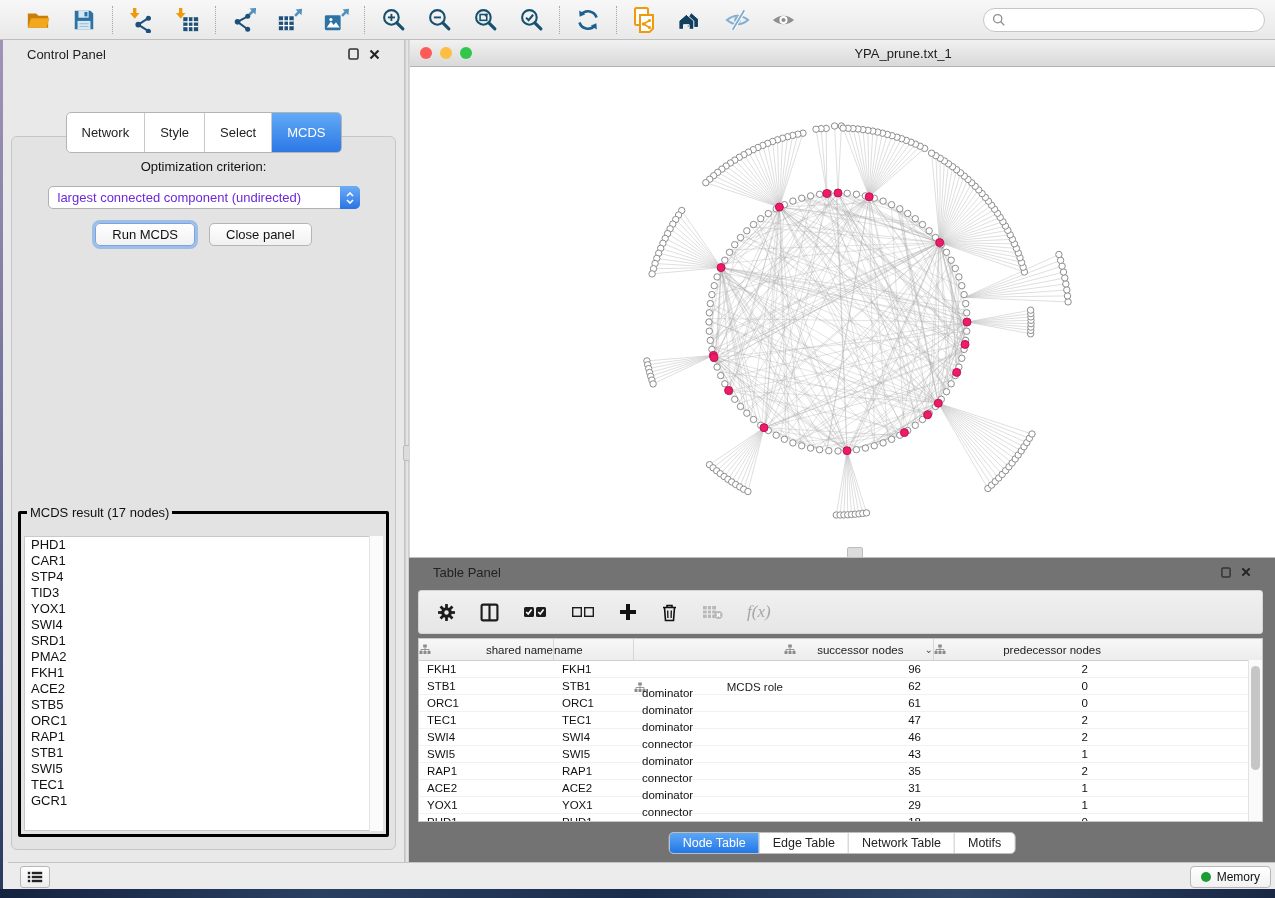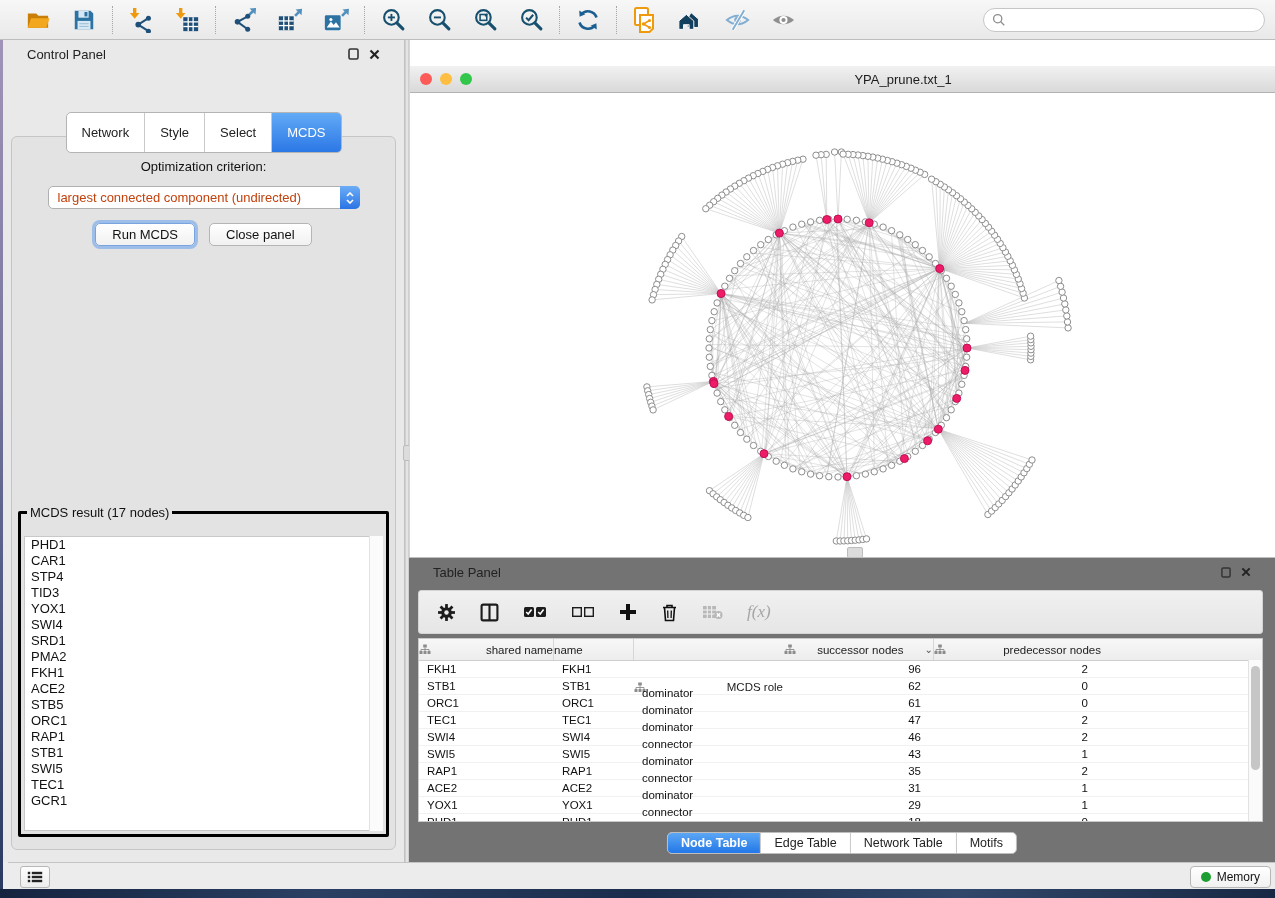--- a/index.html
+++ b/index.html
@@ -30,21 +30,21 @@
   #cp-box{position:absolute;left:8px;right:8px;top:96px;bottom:12px;background:#e3e3e3;
           border:1px solid #c6c6c6;border-radius:6px;}
   .seg-tabs{position:absolute;top:72px;left:50%;transform:translateX(-50%);display:flex;
             background:#fff;border:1px solid #b4b4b4;border-radius:5px;overflow:hidden;z-index:3;}
   .seg-tab{font-size:13px;padding:12px 15px;border-right:1px solid #c9c9c9;color:#222;white-space:nowrap;}
   .seg-tab:last-child{border-right:none;}
   .seg-tab.active{background:linear-gradient(#63aaf6,#2b78e6);color:#fff;}
   #cp-criterion-label{margin-top:22px;text-align:center;font-size:13px;color:#111;}
   .combo{margin:12px auto 0;width:312px;height:23px;background:#fff;border:1px solid #b0b0b0;
          border-radius:5px;display:flex;align-items:center;box-sizing:border-box;}
-  .combo-text{flex:1;font-size:13px;padding:0 9px;white-space:nowrap;overflow:hidden;color:#c2410c;}
+  .combo-text{flex:1;font-size:13px;padding:0 9px;white-space:nowrap;overflow:hidden;color:#6d28d9;}
   .combo-step{width:20px;height:23px;margin:-1px -1px -1px 0;border-radius:0 5px 5px 0;
               background:linear-gradient(#6cadf7,#2a74e4);display:flex;flex-direction:column;
               align-items:center;justify-content:center;gap:2px;}
   .btn-row{display:flex;justify-content:center;gap:14px;margin-top:14px;}
   .mac-btn{background:linear-gradient(#ffffff,#f1f1f1);border:1px solid #b5b5b5;border-radius:5px;
            font-size:13px;font-family:"Liberation Sans",sans-serif;padding:3px 16px;color:#111;}
   .mac-btn.focus{box-shadow:0 0 0 3px rgba(110,165,235,.6);border-color:#7aa4df;}
   #mcds-fieldset{position:absolute;left:6px;right:6px;top:368px;bottom:12px;margin:0;
                  border:3px solid #000000;border-radius:2px;padding:2px;}
   #mcds-fieldset legend{font-size:13px;color:#111;padding:0 3px;margin-left:4px;}
@@ -54,21 +54,21 @@
   .mcds-item{font-size:13px;line-height:16px;padding-left:6px;color:#111;}
   
   #v-divider{position:absolute;left:405px;top:40px;width:4px;height:822px;background:#e4e4e4;
              border-left:1px solid #cfcfcf;border-right:1px solid #cfcfcf;box-sizing:border-box;}
   .split-knob{position:absolute;background:#dcdcdc;border:1px solid #bcbcbc;border-radius:2px;}
   #v-knob{left:-3px;top:405px;width:8px;height:14px;}
   
   #net-window{position:absolute;left:409px;top:40px;width:866px;height:517px;background:#fff;
               border-left:1px solid #d7d7d7;box-sizing:border-box;}
   #net-titlebar{height:26px;background:linear-gradient(#f1f1f1,#d9d9d9);border-bottom:1px solid #b2b2b2;
-                display:flex;align-items:center;padding:0 10px;position:relative;margin-top:26px;}
+                display:flex;align-items:center;padding:0 10px;position:relative;}
   .traffic{width:12px;height:12px;border-radius:50%;margin-right:8px;}
   #net-title{position:absolute;left:57%;transform:translateX(-50%);font-size:13px;color:#1c1c1c;}
   #h-knob{left:437px;top:507px;width:14px;height:9px;}
   
   #table-panel{position:absolute;left:409px;top:557px;width:866px;height:305px;background:#737373;
                border-top:1px solid #bfbfbf;box-sizing:border-box;}
   #tp-toolbar{position:absolute;left:9px;right:12px;top:32px;height:44px;
               background:linear-gradient(#f0f0f0,#e6e6e6);border:1px solid #d4d4d4;border-radius:3px;
               display:flex;align-items:center;gap:24px;padding:0 18px;box-sizing:border-box;}
   .fx{font-family:"Liberation Serif",serif;font-style:italic;font-size:17px;color:#a5a5a5;}
@@ -81,21 +81,21 @@
   .c0{width:135px;} .c1{width:80px;} .c2{width:150px;margin-top:48px;} .c3{width:150px;} .c4{width:167px;}
   .tr{display:flex;height:16px;align-items:center;font-size:11.5px;color:#111;border-bottom:1px solid #f1f1f1;}
   .td{box-sizing:border-box;padding:0 8px;white-space:nowrap;overflow:hidden;}
   .td.num{text-align:right;padding-right:13px;}
   #tp-scroll{position:absolute;right:0;top:21px;bottom:0;width:13px;background:#fafafa;border-left:1px solid #e2e2e2;}
   #tp-thumb{position:absolute;left:2px;right:2px;top:6px;height:104px;background:#c6c6c6;border-radius:5px;}
   #tp-tabs{position:absolute;left:50%;transform:translateX(-50%);bottom:8px;display:flex;
            background:#fff;border:1px solid #bdbdbd;border-radius:5px;overflow:hidden;}
   .tp-tab{font-size:12.5px;padding:3px 13px;border-right:1px solid #c9c9c9;color:#222;white-space:nowrap;}
   .tp-tab:last-child{border-right:none;}
-  .tp-tab.active{background:linear-gradient(#5ba7f5,#2377e7);color:#fff;font-weight:bold;}
+  .tp-tab.active{background:linear-gradient(#5ba7f5,#2377e7);color:#fff;}
   
   #status-bar{position:absolute;left:8px;top:862px;width:1275px;height:27px;background:#ececec;
               border-top:1px solid #c4c4c4;box-sizing:border-box;}
   #task-history-button{position:absolute;left:12px;top:3px;width:28px;height:20px;
               background:linear-gradient(#fdfdfd,#eeeeee);border:1px solid #b7b7b7;border-radius:3px;
               display:flex;align-items:center;justify-content:center;}
   #memory-button{position:absolute;right:12px;top:3px;height:20px;padding:0 10px;
               background:linear-gradient(#ffffff,#f1f1f1);border:1px solid #b7b7b7;border-radius:4px;
               display:flex;align-items:center;gap:6px;font-size:12px;color:#111;}
   .green-dot{width:10px;height:10px;border-radius:50%;background:#1d9e33;}

